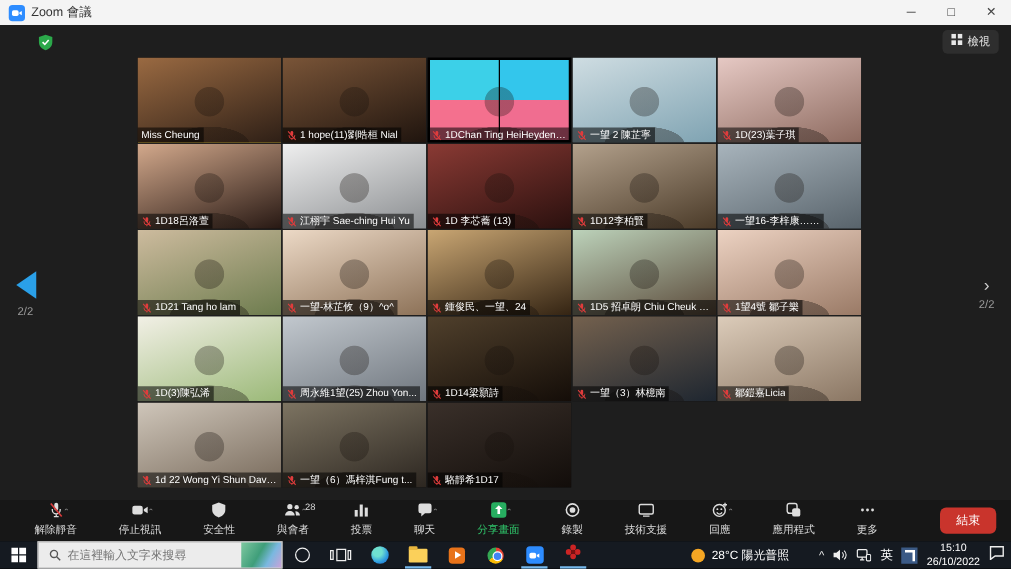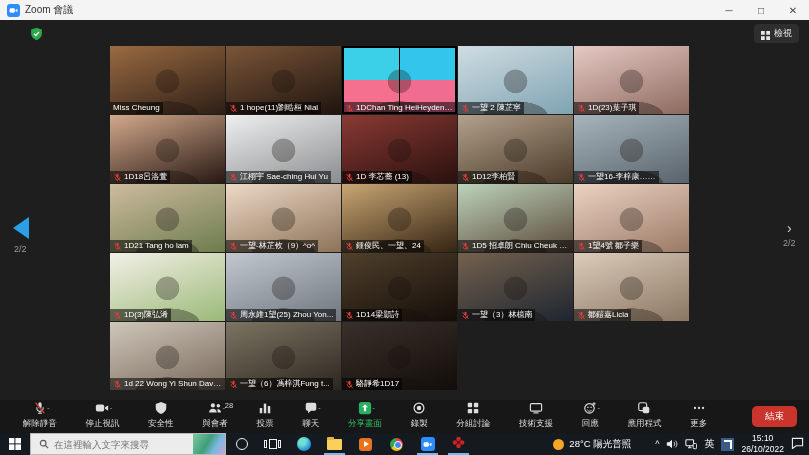--- a/index.html
+++ b/index.html
@@ -12,21 +12,21 @@
     margin:0 5px 0 7px; display:flex; align-items:center; justify-content:center; }
   .zoom-app-icon svg { width:9px; height:9px; }
   .titlebar .wtitle { font-size:10px; color:#333; }
   .win-controls { margin-left:auto; display:flex; height:100%; }
   .win-controls span { width:32px; height:100%; display:flex; align-items:center;
     justify-content:center; font-size:10px; color:#444; }
 
   
   .stage { position:relative; height:380px; background:#1e1e1e; }
   .enc-shield { position:absolute; left:30px; top:7px; width:13px; height:14px; }
-  .view-btn { position:absolute; right:10px; top:4px; display:flex; align-items:flex-end;
+  .view-btn { position:absolute; right:10px; top:4px; display:flex; align-items:flex-start;
     gap:4px; background:#2e2e2e; color:#e8e8e8; font-size:9px; padding:3px 7px;
     border-radius:4px; }
   .view-btn svg { width:9px; height:9px; }
 
   .grid { position:absolute; left:110px; top:26px; display:grid;
     grid-template-columns:repeat(5,115px); grid-auto-rows:68px; gap:1px; }
   .tile { position:relative; background:#0c0c0c; overflow:hidden; }
   .tile.speaking { box-shadow: inset 0 0 0 2px #d8b62c; }
   .vid { position:absolute; inset:0; }
   .vid::after { content:""; position:absolute; inset:0; background:
@@ -550,32 +550,20 @@
     <span class="iconwrap">
       <span class="tb-icon"><svg viewBox="0 0 16 16">
               <circle cx="8" cy="8" r="5.6" fill="none" stroke="#ddd" stroke-width="1.4"></circle>
               <circle cx="8" cy="8" r="2.6" fill="#ddd"></circle>
             </svg></span>
 
     </span>
     <span class="tb-label">錄製</span>
   </div>
 
-  <div class="tb-item">
-    <span class="iconwrap">
-      <span class="tb-icon"><svg viewBox="0 0 16 16" fill="#ddd">
-              <rect x="2" y="2" width="5" height="5" rx="1"></rect>
-              <rect x="9" y="2" width="5" height="5" rx="1"></rect>
-              <rect x="2" y="9" width="5" height="5" rx="1"></rect>
-              <rect x="9" y="9" width="5" height="5" rx="1"></rect>
-            </svg></span>
-
-    </span>
-    <span class="tb-label">分組討論</span>
-  </div>
 
   <div class="tb-item">
     <span class="iconwrap">
       <span class="tb-icon"><svg viewBox="0 0 16 16">
               <rect x="1.6" y="3" width="12.8" height="8.6" rx="1.4" fill="none" stroke="#ddd" stroke-width="1.3"></rect>
               <path d="M5 13.6h6" stroke="#ddd" stroke-width="1.3"></path>
             </svg></span>
 
     </span>
     <span class="tb-label">技術支援</span>

